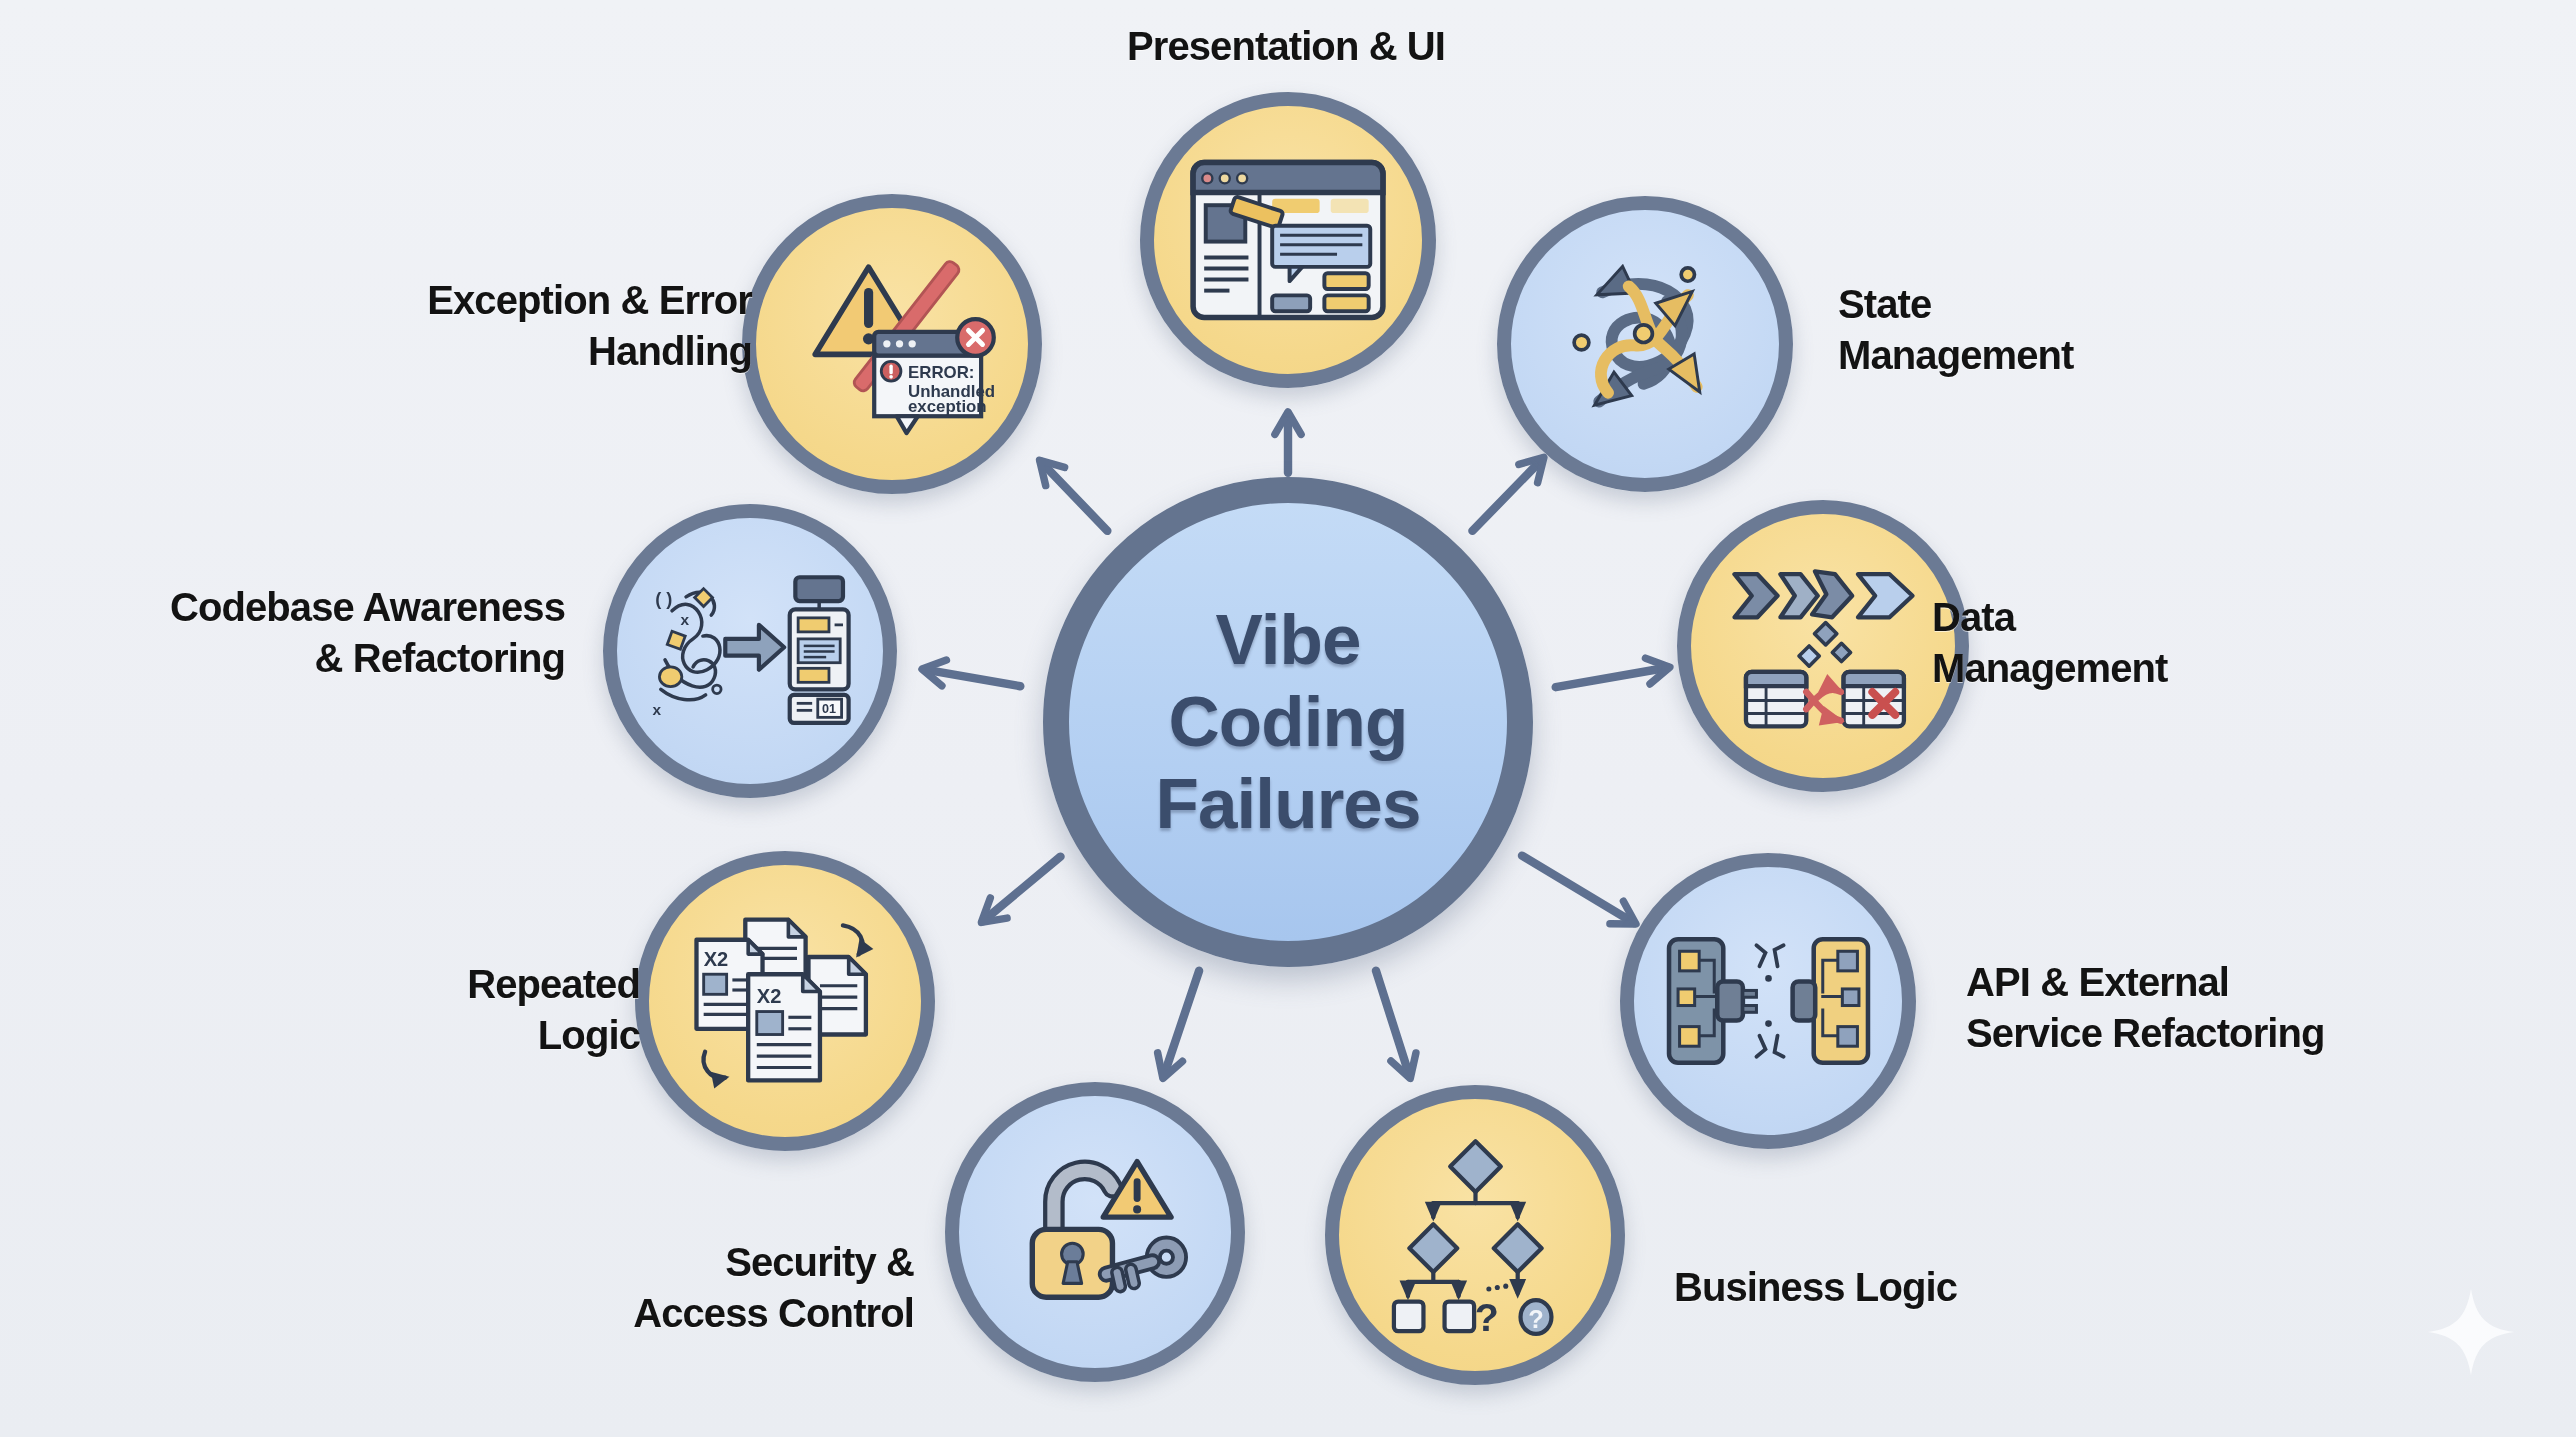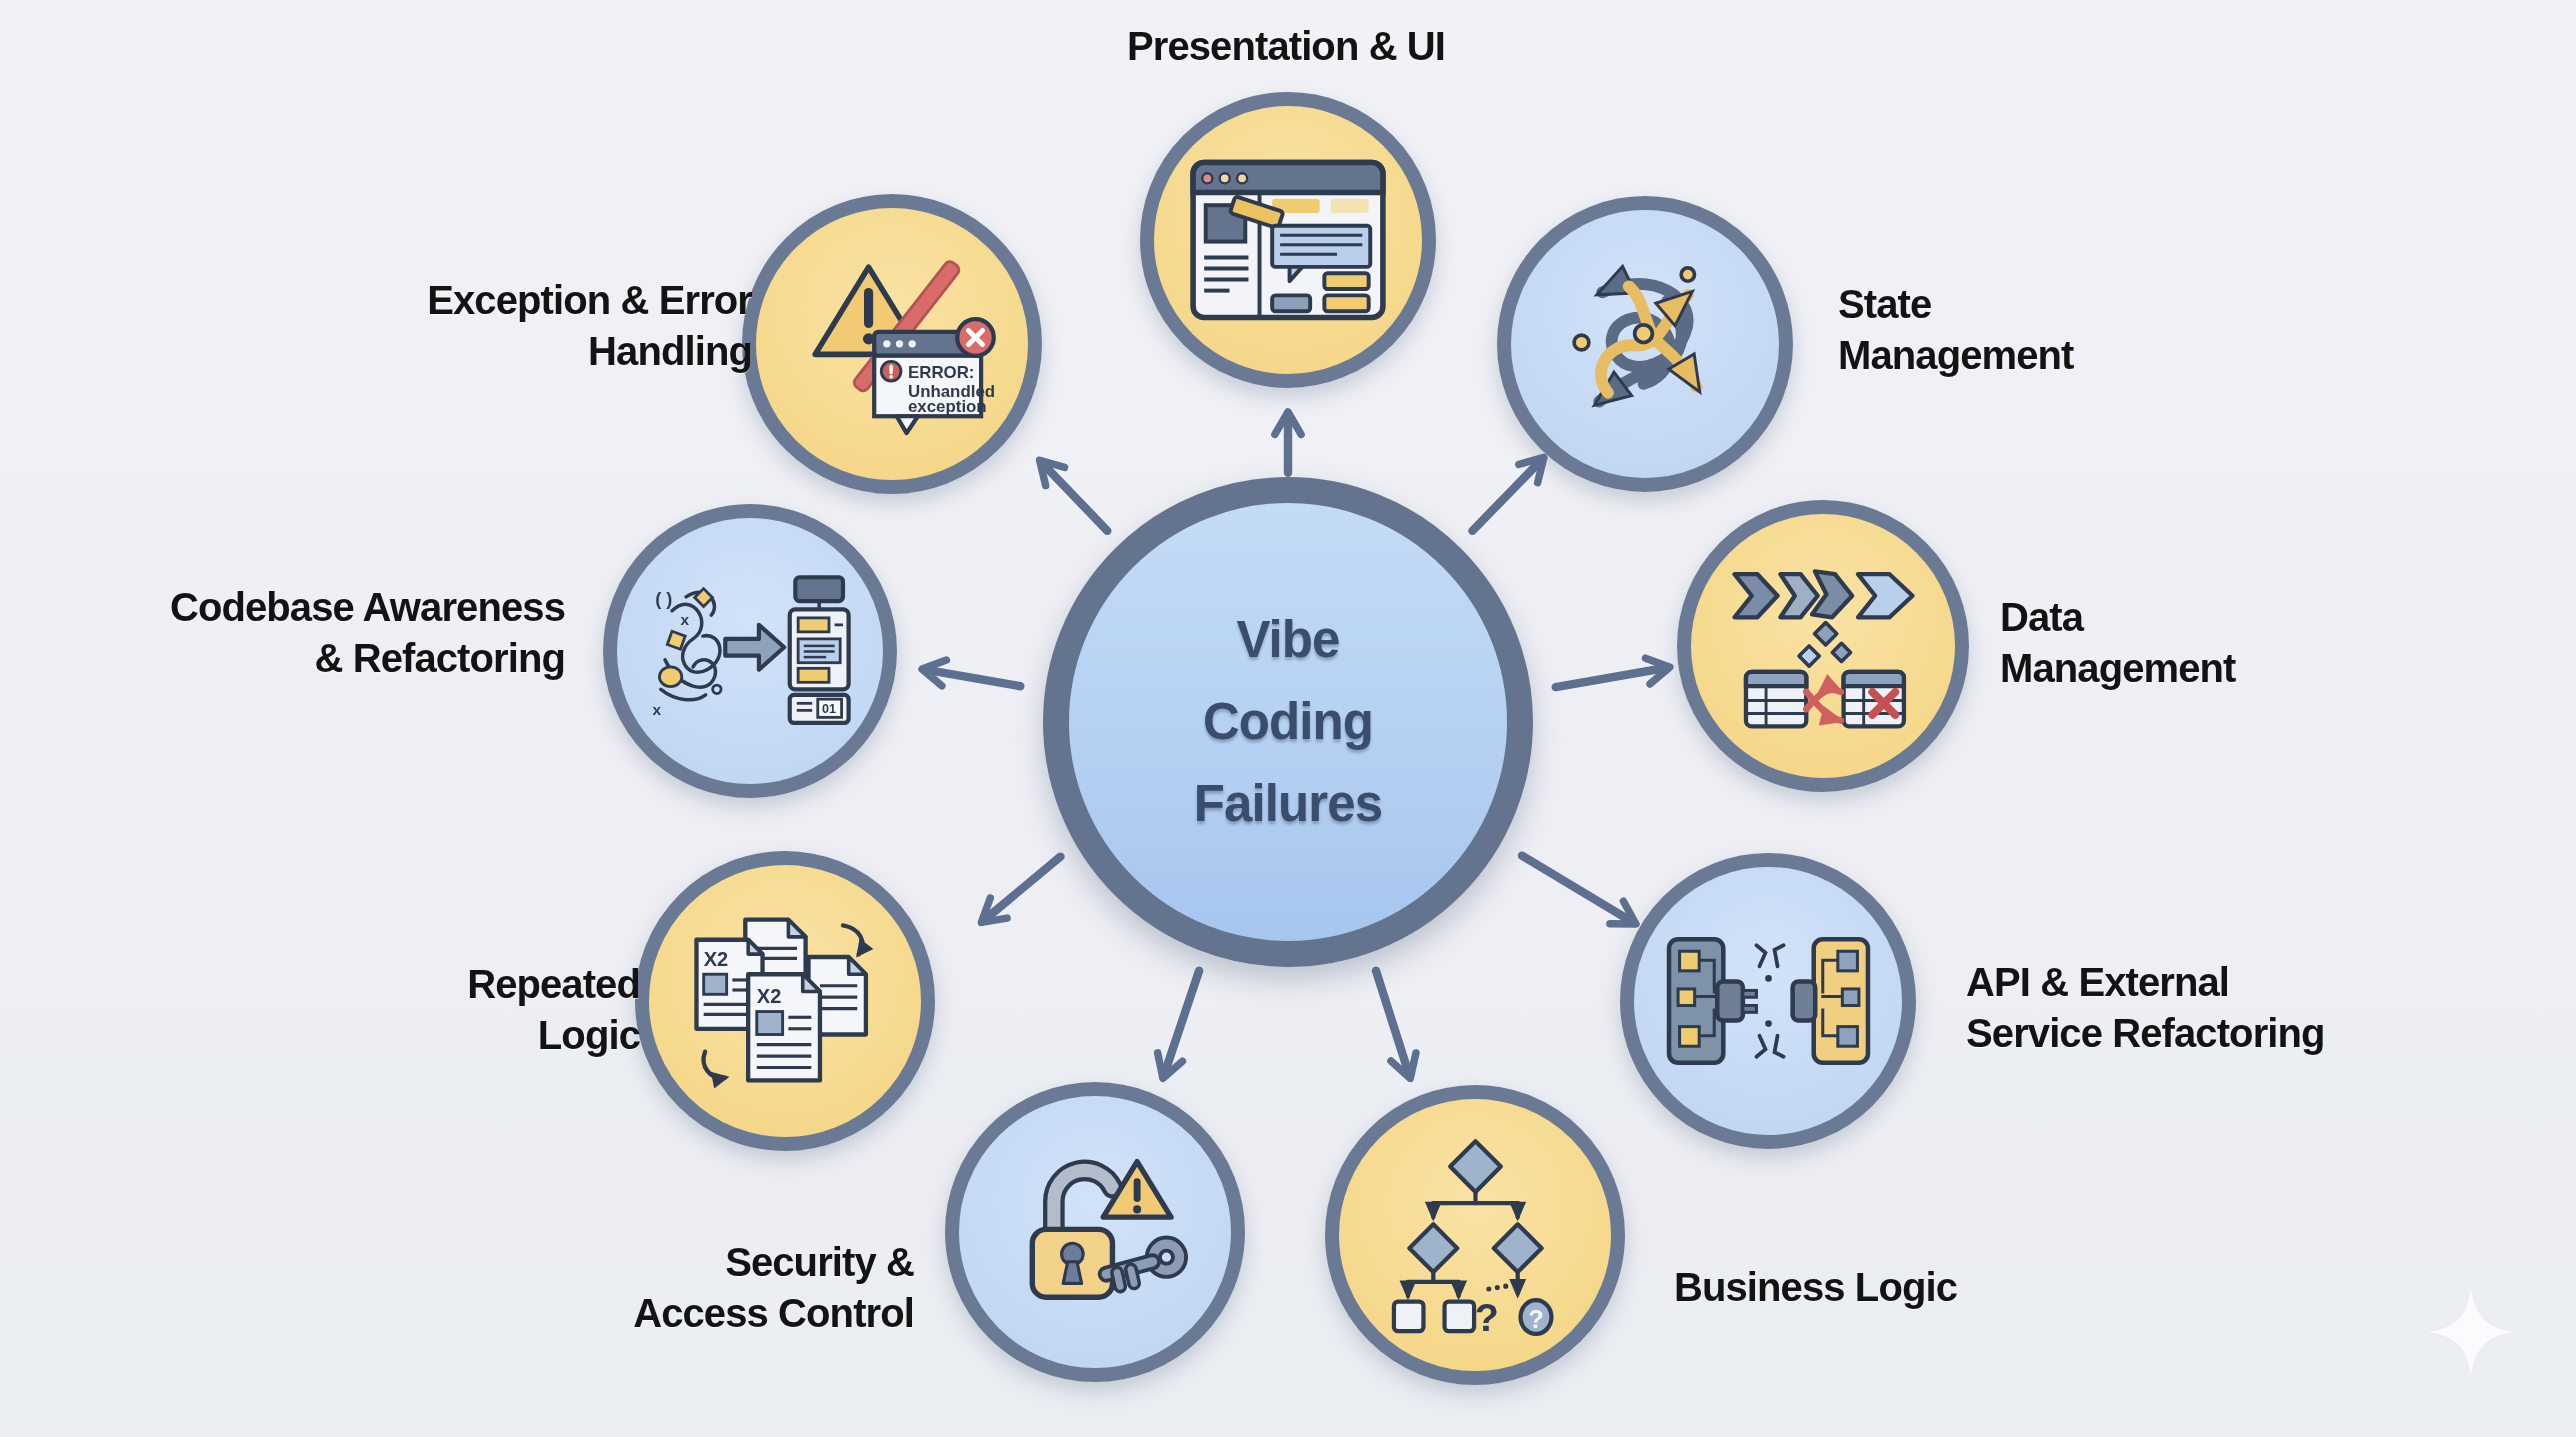--- a/index.html
+++ b/index.html
@@ -17,21 +17,21 @@
   .node.yellow{background:radial-gradient(circle at 50% 38%,#f9e2a4 0%,#f5d88b 70%,#f2d484 100%);}
   .node.blue{background:radial-gradient(circle at 50% 38%,#d2e2f8 0%,#c3d8f4 70%,#bcd2f0 100%);}
   .center-node{
     position:absolute;left:1043px;top:477px;width:490px;height:490px;border-radius:50%;
     box-sizing:border-box;border:26px solid #64748f;
     background:linear-gradient(180deg,#c4dbf6 0%,#b3cff2 60%,#a7c6ee 100%);
     display:flex;align-items:center;justify-content:center;
     box-shadow:0 13px 28px rgba(90,105,135,.33);
   }
   .center-text{
-    text-align:center;font-weight:700;font-size:51px;line-height:82px;
+    text-align:center;font-weight:700;font-size:71px;line-height:82px;
     color:#3b4d6c;letter-spacing:-0.9px;
     text-shadow:0 2.8px 2.8px rgba(35,48,72,.30);
   }
   .center-text span{display:block;}
   .label{
     position:absolute;font-weight:700;font-size:40px;line-height:51px;
     color:#131313;letter-spacing:-0.9px;white-space:nowrap;
     text-shadow:0 0.9px 0 rgba(255,255,255,.6);
   }
   .label span{display:block;}
@@ -359,21 +359,21 @@
   </svg>
 </div>
 
 <div class="label align-center" style="left:1286px;top:20.6px;">
   <span>Presentation &amp; UI</span>
 </div>
 <div class="label" style="left:1838px;top:279px;">
   <span>State</span>
   <span>Management</span>
 </div>
-<div class="label" style="left:2000px;top:592px;">
+<div class="label" style="left:1932px;top:592px;">
   <span>Data</span>
   <span>Management</span>
 </div>
 <div class="label" style="left:1966px;top:957px;">
   <span>API &amp; External</span>
   <span>Service Refactoring</span>
 </div>
 <div class="label" style="left:1674px;top:1262px;">
   <span>Business Logic</span>
 </div>

